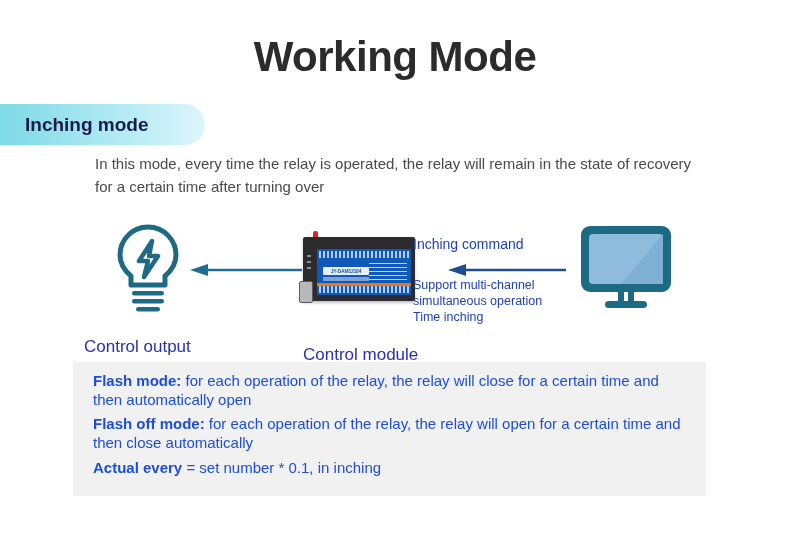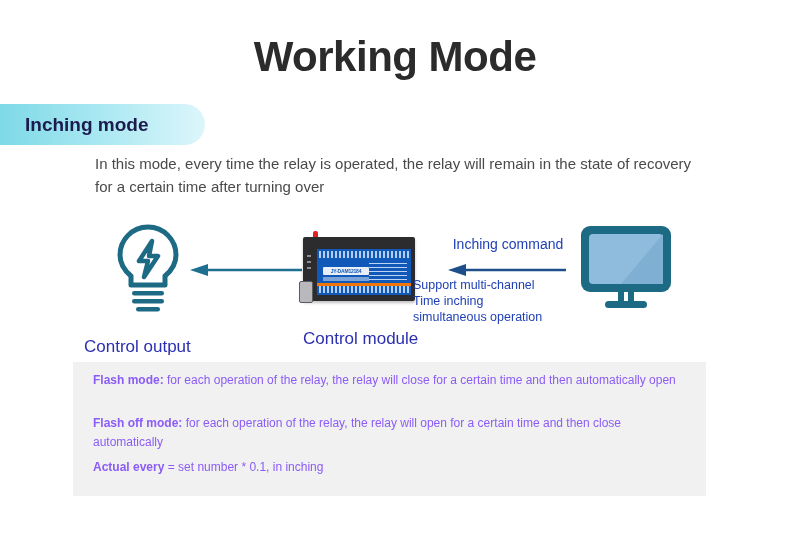--- a/index.html
+++ b/index.html
@@ -214,21 +214,21 @@
     top: 58px;
     width: 118px;
     height: 14px;
   }
 
   .cmd-main {
     position: absolute;
     left: 413px;
     top: 32px;
     width: 190px;
-    text-align: center;
+    text-align: left;
     font-size: 14px;
     color: #1f3fb5;
     line-height: 1;
   }
   .cmd-sub {
     position: absolute;
     left: 413px;
     top: 72px;
     width: 190px;
     text-align: left;
@@ -255,38 +255,38 @@
     height: 24px;
   }
   .caption {
     position: absolute;
     font-size: 17px;
     color: #2b2fb0;
     line-height: 1;
     white-space: nowrap;
   }
   .caption-1 { left: 84px;  top: 8px; }
-  .caption-2 { left: 303px; top: 0; text-align: center; }
+  .caption-2 { left: 303px; top: 16px; text-align: center; }
   .caption-3 { left: 542px; top: 0; }
 
   
   .note-panel {
     position: absolute;
     left: 73px;
     top: 362px;
     width: 633px;
     height: 134px;
     background: #f1f1f1;
   }
   .note-line {
     position: absolute;
     left: 20px;
     width: 596px;
-    font-size: 12px;
-    color: #8b5cf6;
+    font-size: 15px;
+    color: #1d4ed8;
     line-height: 19px;
   }
   .note-1 { top: 9px; }
   .note-2 { top: 52px; }
   .note-3 { top: 96px; }
   .note-line b { font-weight: bold; }
 </style>
 </head>
 <body>
 
@@ -341,22 +341,22 @@
 
   <div class="arrow-left-2">
     <svg width="118" height="14" viewBox="0 0 118 14" xmlns="http://www.w3.org/2000/svg">
       <line x1="16" y1="7" x2="118" y2="7" stroke="#1f4f8a" stroke-width="2.6"></line>
       <polygon points="0,7 18,1 18,13" fill="#1f4f8a"></polygon>
     </svg>
   </div>
 
   <div class="cmd-sub">
     <div>Support multi-channel</div>
+    <div>simultaneous operation</div>
     <div>Time inching</div>
-    <div>simultaneous operation</div>
   </div>
 
   <div class="monitor">
     <svg width="96" height="88" viewBox="0 0 96 88" xmlns="http://www.w3.org/2000/svg">
       <rect x="3" y="3" width="90" height="66" rx="9" fill="#1d6a85"></rect>
       <rect x="11" y="11" width="74" height="50" rx="4" fill="#8fbcdd"></rect>
       <path d="M85 11 L85 61 L43 61 Z" fill="#7fafd2"></path>
       <rect x="40" y="69" width="6" height="10" fill="#1d6a85"></rect>
       <rect x="50" y="69" width="6" height="10" fill="#1d6a85"></rect>
       <rect x="27" y="78" width="42" height="7" rx="3.5" fill="#1d6a85"></rect>

